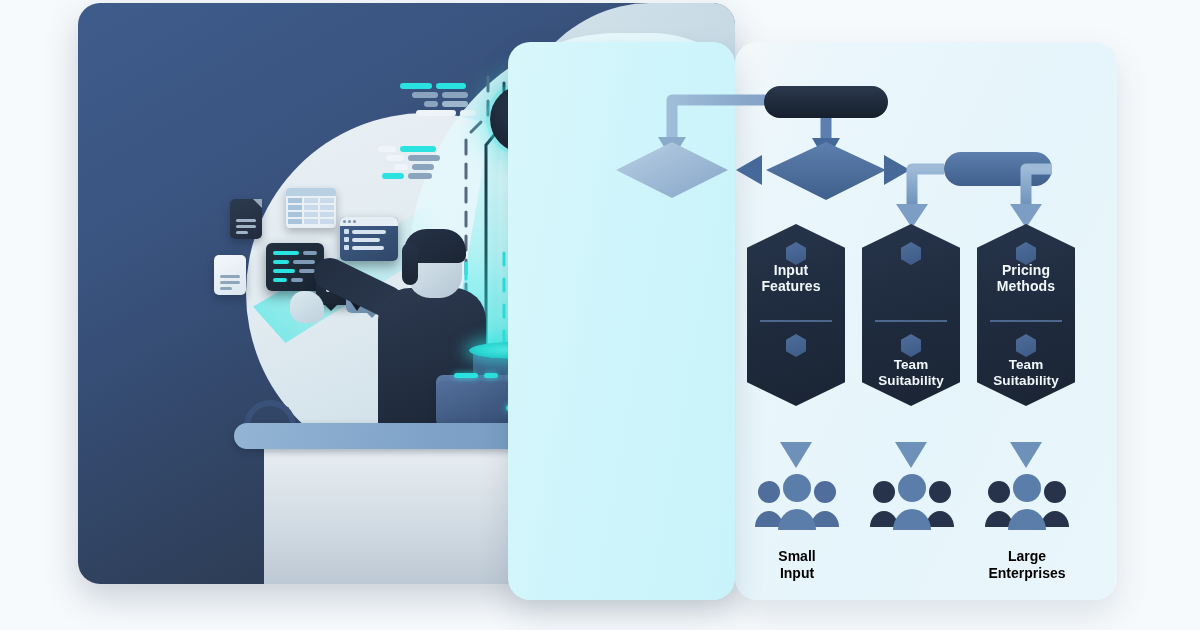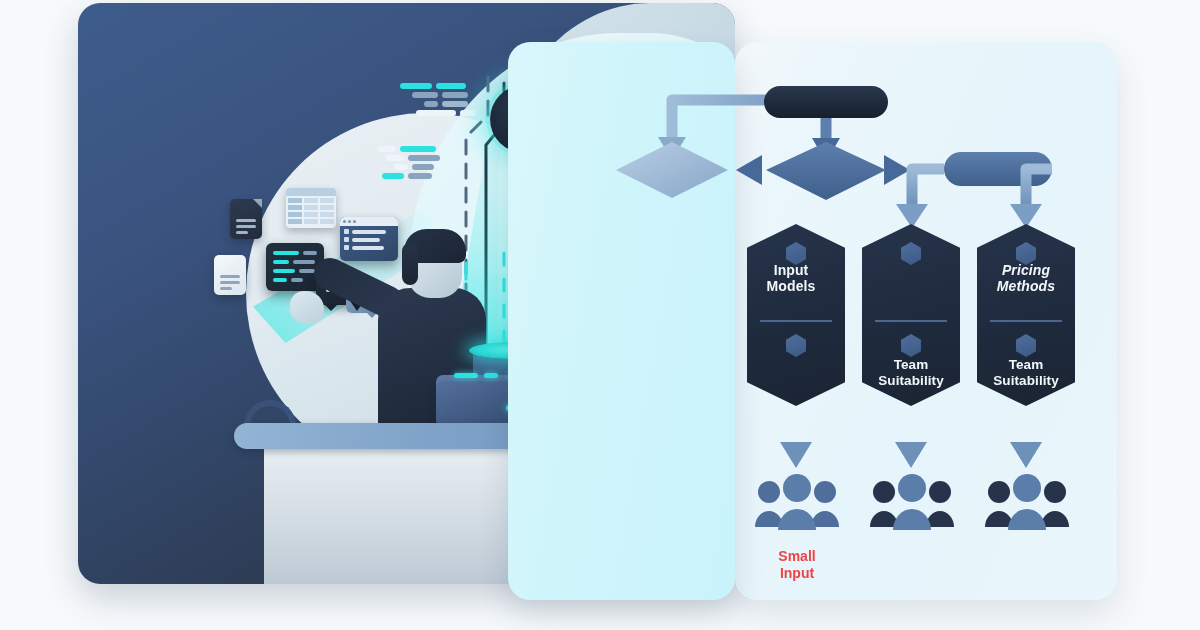--- a/index.html
+++ b/index.html
@@ -204,21 +204,21 @@
   .fl-lbl{position:absolute;color:#f2f7fb;font-weight:bold;text-align:center;line-height:1.16;letter-spacing:.1px;z-index:7;}
   .hexcard{position:absolute;z-index:6;
     background:linear-gradient(165deg,#26344a 0%,#1f2b3e 50%,#1a2433 100%);
     clip-path:polygon(50% 0%,100% 13%,100% 87%,50% 100%,0% 87%,0% 13%);
     border-radius:10px;}
   .hexdot{position:absolute;width:20px;height:23px;z-index:7;
     background:linear-gradient(160deg,#4f6e9c,#3d5a85);
     clip-path:polygon(50% 0%,100% 25%,100% 75%,50% 100%,0% 75%,0% 25%);}
   .hexrule{position:absolute;height:1.5px;background:#55729c;opacity:.85;z-index:7;}
   .people{position:absolute;z-index:7;}
-  .grp-lbl{position:absolute;color:#ef4444;font-weight:bold;text-align:center;line-height:1.18;z-index:7;}
+  .grp-lbl{position:absolute;color:#000000;font-weight:bold;text-align:center;line-height:1.18;z-index:7;}
 </style>
 </head>
 <body>
 
 <div id="stage">
 
   <div class="panel" id="left-panel">
     <div id="illus">
 
       <div class="blob" id="blob-main"></div>
@@ -490,21 +490,21 @@
     <polygon points="895,442 927,442 911,468" fill="#6e91ba"></polygon>
 
     <path d="M1026 406 L1026 444" stroke="url(#gConnV)" stroke-width="11" fill="none"></path>
     <polygon points="1010,442 1042,442 1026,468" fill="#6e91ba"></polygon>
   </svg>
 
   <div class="hexcard" style="left:747px;top:224px;width:98px;height:182px;"></div>
   <div class="hexdot" style="left:786px;top:242px;"></div>
   <div class="fl-lbl" style="left:747px;top:262px;width:88px;font-size:14px;">
     <div>Input</div>
-    <div>Models</div>
+    <div>Features</div>
   </div>
   <div class="hexrule" style="left:760px;top:320px;width:72px;"></div>
   <div class="hexdot" style="left:786px;top:334px;"></div>
 
   <div class="people" style="left:752px;top:474px;width:90px;height:58px;">
     <svg width="90" height="58" viewBox="0 0 90 58">
       <circle cx="17" cy="18" r="11" fill="#4f6e9c"></circle>
       <path d="M3 53 a14 16 0 0 1 28 0 Z" fill="#4f6e9c"></path>
       <circle cx="73" cy="18" r="11" fill="#4f6e9c"></circle>
       <path d="M59 53 a14 16 0 0 1 28 0 Z" fill="#4f6e9c"></path>
@@ -532,35 +532,39 @@
       <path d="M3 53 a14 16 0 0 1 28 0 Z" fill="#26334a"></path>
       <circle cx="73" cy="18" r="11" fill="#26334a"></circle>
       <path d="M59 53 a14 16 0 0 1 28 0 Z" fill="#26334a"></path>
       <circle cx="45" cy="14" r="14" fill="#5b7da9"></circle>
       <path d="M26 56 a19 21 0 0 1 38 0 Z" fill="#5b7da9"></path>
     </svg>
   </div>
 
   <div class="hexcard" style="left:977px;top:224px;width:98px;height:182px;"></div>
   <div class="hexdot" style="left:1016px;top:242px;"></div>
-  <div class="fl-lbl" style="left:977px;top:262px;width:98px;font-size:14px;font-style:italic;">
+  <div class="fl-lbl" style="left:977px;top:262px;width:98px;font-size:14px;">
     <div>Pricing</div>
     <div>Methods</div>
   </div>
   <div class="hexrule" style="left:990px;top:320px;width:72px;"></div>
   <div class="hexdot" style="left:1016px;top:334px;"></div>
   <div class="fl-lbl" style="left:973px;top:357px;width:106px;font-size:13.5px;">
     <div>Team</div>
     <div>Suitability</div>
   </div>
 
   <div class="people" style="left:982px;top:474px;width:90px;height:58px;">
     <svg width="90" height="58" viewBox="0 0 90 58">
       <circle cx="17" cy="18" r="11" fill="#26334a"></circle>
       <path d="M3 53 a14 16 0 0 1 28 0 Z" fill="#26334a"></path>
       <circle cx="73" cy="18" r="11" fill="#26334a"></circle>
       <path d="M59 53 a14 16 0 0 1 28 0 Z" fill="#26334a"></path>
       <circle cx="45" cy="14" r="14" fill="#5b7da9"></circle>
       <path d="M26 56 a19 21 0 0 1 38 0 Z" fill="#5b7da9"></path>
     </svg>
   </div>
+  <div class="grp-lbl" style="left:962px;top:548px;width:130px;font-size:14px;">
+    <div>Large</div>
+    <div>Enterprises</div>
+  </div>
 
 </div>
 
 </body></html>

